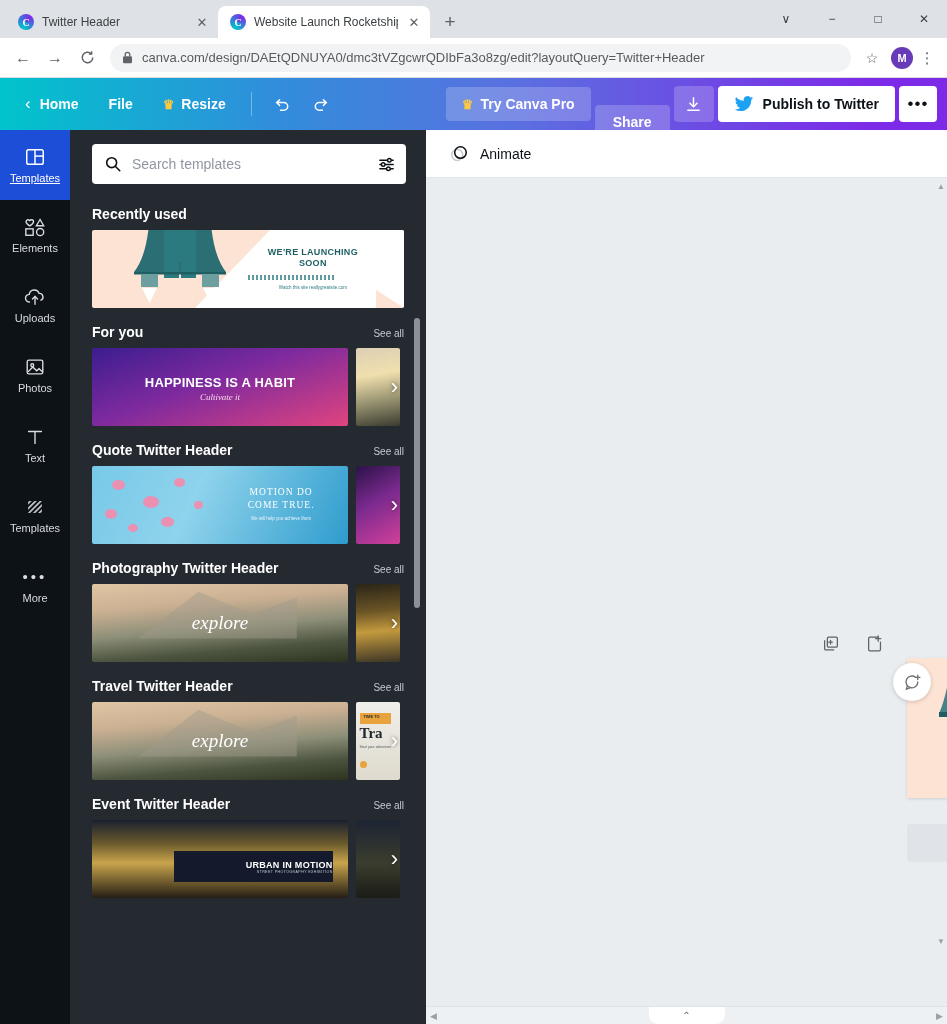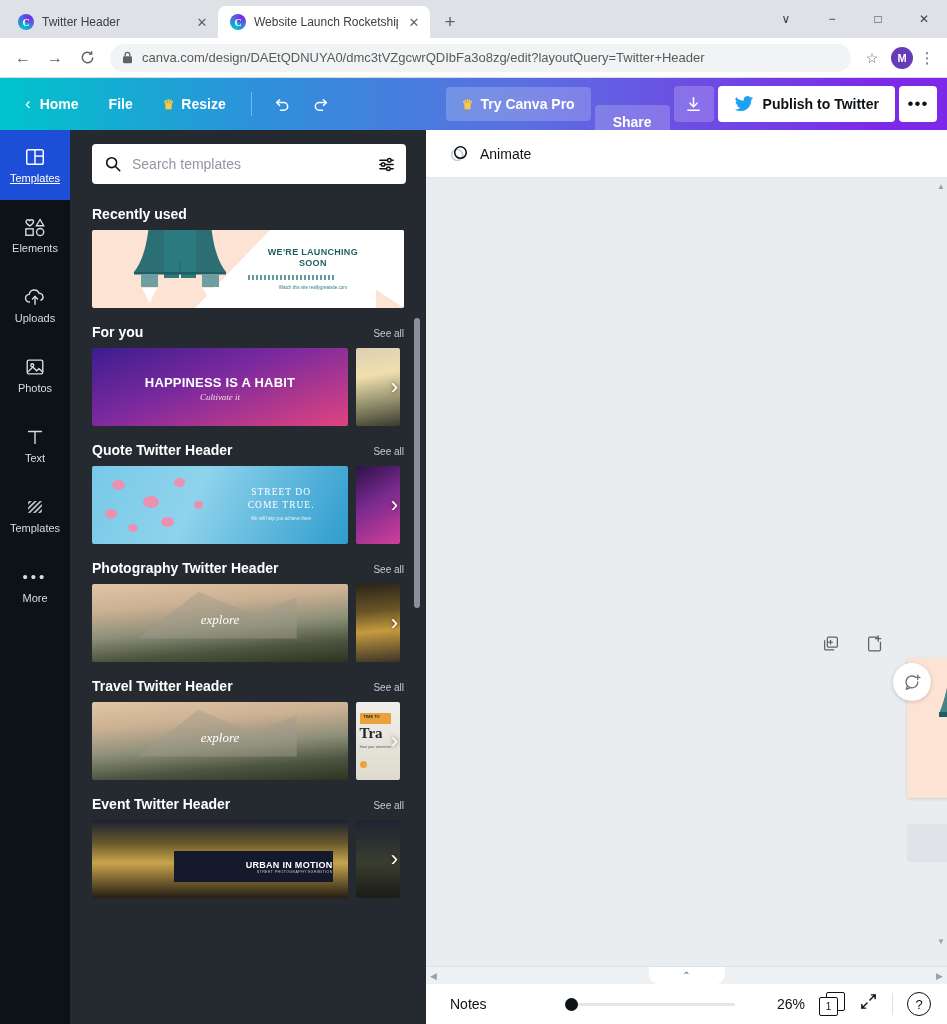--- a/index.html
+++ b/index.html
@@ -214,21 +214,21 @@
   .g-happy .t1{position:absolute;top:34%;left:0;right:0;text-align:center;color:#fff;font-size:13px;font-weight:bold;letter-spacing:.2px;}
   .g-happy .t2{position:absolute;top:57%;left:0;right:0;text-align:center;color:#f2d8ea;font-size:9px;font-family:"Liberation Serif",serif;font-style:italic;}
   .g-sunset{width:100%;height:100%;background:linear-gradient(170deg,#dcd0b4 0%,#f0dfae 35%,#8e8b6a 70%,#3b3a2e 100%);}
   .g-blossom{width:100%;height:100%;background:linear-gradient(115deg,#77c9e8 0%,#8fd3ec 40%,#2f9ccd 100%);position:relative;}
   .g-blossom .pet{position:absolute;border-radius:50%;background:#f08cae;opacity:.95;}
   .g-blossom .t1{position:absolute;right:8px;top:26%;width:46%;text-align:center;color:#fff;font-family:"Liberation Serif",serif;font-size:9.5px;letter-spacing:1px;line-height:1.3;}
   .g-blossom .t2{position:absolute;right:8px;top:64%;width:46%;text-align:center;color:#e7f2f8;font-size:4.5px;}
   .g-aurora{width:100%;height:100%;background:linear-gradient(150deg,#2b1248 0%,#7a2a8e 45%,#d2409a 100%);}
   .g-mountain{width:100%;height:100%;background:linear-gradient(175deg,#e0c6a4 0%,#cbb093 28%,#8d8f78 55%,#4d5540 78%,#2d331f 100%);position:relative;}
   .g-mountain .peak{position:absolute;left:18%;top:10%;width:62%;height:60%;background:#9f9b8c;opacity:.45;clip-path:polygon(0 100%,38% 0,72% 48%,100% 12%,100% 100%);}
-  .g-mountain .t1{position:absolute;top:36%;left:0;right:0;text-align:center;color:#fff;font-family:"Liberation Serif",serif;font-style:italic;font-size:13px;}
+  .g-mountain .t1{position:absolute;top:36%;left:0;right:0;text-align:center;color:#fff;font-family:"Liberation Serif",serif;font-style:italic;font-size:19px;}
   .g-city{width:100%;height:100%;background:linear-gradient(175deg,#2a2418 0%,#6b5526 35%,#c49a3e 60%,#3c3526 100%);}
   .g-travelpost{width:100%;height:100%;background:linear-gradient(180deg,#f0efea 0%,#dedacd 100%);position:relative;}
   .g-travelpost .band{position:absolute;top:14%;left:8%;width:72%;height:14%;background:#e8a33d;}
   .g-travelpost .band i{position:absolute;left:4px;top:1px;font-style:normal;color:#2b2b2b;font-size:4px;font-weight:bold;}
   .g-travelpost .big{position:absolute;top:30%;left:8%;color:#20262d;font-size:15px;font-weight:bold;font-family:"Liberation Serif",serif;}
   .g-travelpost .sm{position:absolute;top:55%;left:8%;color:#55595e;font-size:3.5px;}
   .g-travelpost .dot{position:absolute;bottom:16%;left:8%;width:7px;height:7px;border-radius:50%;background:#e8a33d;}
   .g-urban{width:100%;height:100%;background:linear-gradient(180deg,#1a2030 0%,#6a5a2c 30%,#c9a44c 55%,#241e14 100%);position:relative;}
   .g-urban .plate{position:absolute;right:6%;top:40%;width:62%;height:40%;background:#141a2c;display:flex;flex-direction:column;align-items:flex-end;justify-content:center;}
   .g-urban .plate b{color:#fff;font-size:9px;letter-spacing:.3px;}
@@ -579,21 +579,21 @@
         <div class="thumb">
           <div class="g-blossom">
             <span class="pet" style="left:8%;top:18%;width:13px;height:10px;"></span>
             <span class="pet" style="left:20%;top:38%;width:16px;height:12px;"></span>
             <span class="pet" style="left:5%;top:55%;width:12px;height:10px;"></span>
             <span class="pet" style="left:32%;top:16%;width:11px;height:9px;"></span>
             <span class="pet" style="left:27%;top:66%;width:13px;height:10px;"></span>
             <span class="pet" style="left:14%;top:74%;width:10px;height:8px;"></span>
             <span class="pet" style="left:40%;top:45%;width:9px;height:8px;"></span>
             <div class="t1">
-              <span>STREET DO</span><br>
+              <span>MOTION DO</span><br>
               <span>COME TRUE.</span>
             </div>
             <div class="t2">We will help you achieve them</div>
           </div>
         </div>
         <div class="thumb peek">
           <div class="g-aurora"></div>
         </div>
         <span class="next-arrow">›</span>
       </div>
@@ -728,34 +728,14 @@
         </svg>
       </div>
     </div>
 
     <div class="hscroll">
       <span class="ar">◀</span>
       <span class="notch">⌃</span>
       <span class="ar">▶</span>
     </div>
 
-    <div class="bottombar">
-      <span class="notes-btn">Notes</span>
-      <div class="zoom-slider">
-        <span class="zoom-track"></span>
-        <span class="zoom-knob"></span>
-      </div>
-      <span class="zoom-pct">26%</span>
-      <span class="pages-btn">
-        <span class="b1"></span>
-        <span class="b2">1</span>
-      </span>
-      <span class="expand-btn">
-        <svg width="19" height="19" viewBox="0 0 20 20" fill="none" stroke="#0d1216" stroke-width="1.5" stroke-linecap="round">
-          <path d="M11.5 8.5 17 3M13 3h4v4"></path>
-            <path d="M8.5 11.5 3 17M7 17H3v-4"></path>
-        </svg>
-      </span>
-      <span class="bb-sep"></span>
-      <span class="help-btn">?</span>
-    </div>
   </div>
 </div>
 
 </body></html>

